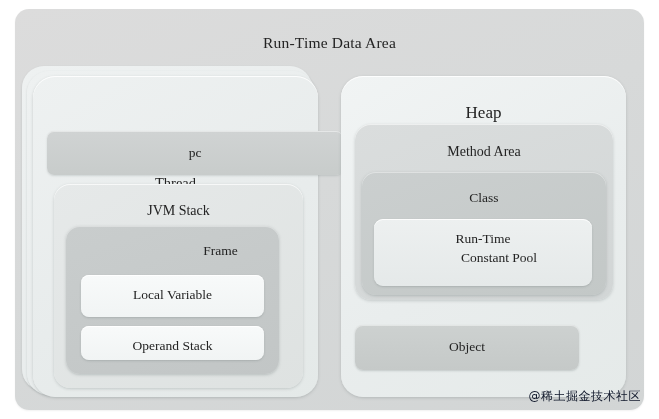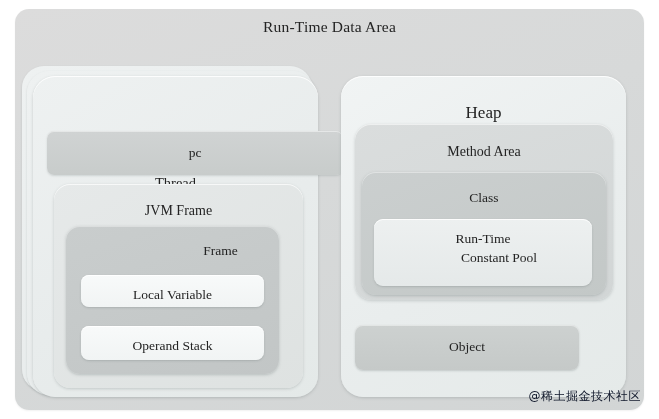--- a/index.html
+++ b/index.html
@@ -29,21 +29,21 @@
     left: 15px;
     top: 9px;
     width: 629px;
     height: 401px;
     background: linear-gradient(160deg, #dcdcdc 0%, #d7d9d9 45%, #d2d5d5 100%);
     border-radius: 14px;
     box-shadow: 0 1px 2px rgba(0,0,0,0.06);
   }
   .rtda-title {
     position: absolute;
-    top: 9px;
+    top: 25px;
     left: 0;
     width: 100%;
     text-align: center;
     font-size: 15.5px;
     letter-spacing: 0.2px;
     color: #232323;
   }
 
   
   .lbl {
@@ -123,21 +123,21 @@
 
   .leafbox {
     position: absolute;
     border-radius: 8px;
     background: linear-gradient(180deg, #f8fafa 0%, #f1f4f4 100%);
     box-shadow: 0 1px 2px rgba(110,120,120,0.30),
                 inset 0 1px 0 rgba(255,255,255,0.9);
   }
   .leafbox > .lbl { font-size: 13.5px; }
 
-  .localvar   { left: 81px; top: 275px; width: 183px; height: 32px; }
+  .localvar   { left: 81px; top: 275px; width: 183px; height: 42px; }
   .localvar > .lbl  { top: 12px; }
   .operandstk { left: 81px; top: 326px; width: 183px; height: 34px; }
   .operandstk > .lbl { top: 12px; }
 
   
   .heap {
     position: absolute;
     left: 341px;
     top: 76px;
     width: 285px;
@@ -234,21 +234,21 @@
 
   <div class="thread">
     <div class="lbl">Thread</div>
   </div>
 
   <div class="pc">
     <div class="lbl">pc</div>
   </div>
 
   <div class="jvmstack">
-    <div class="lbl">JVM Frame</div>
+    <div class="lbl">JVM Stack</div>
   </div>
 
   <div class="frame">
     <div class="lbl">Frame</div>
   </div>
 
   <div class="leafbox localvar">
     <div class="lbl">Local Variable</div>
   </div>
 

